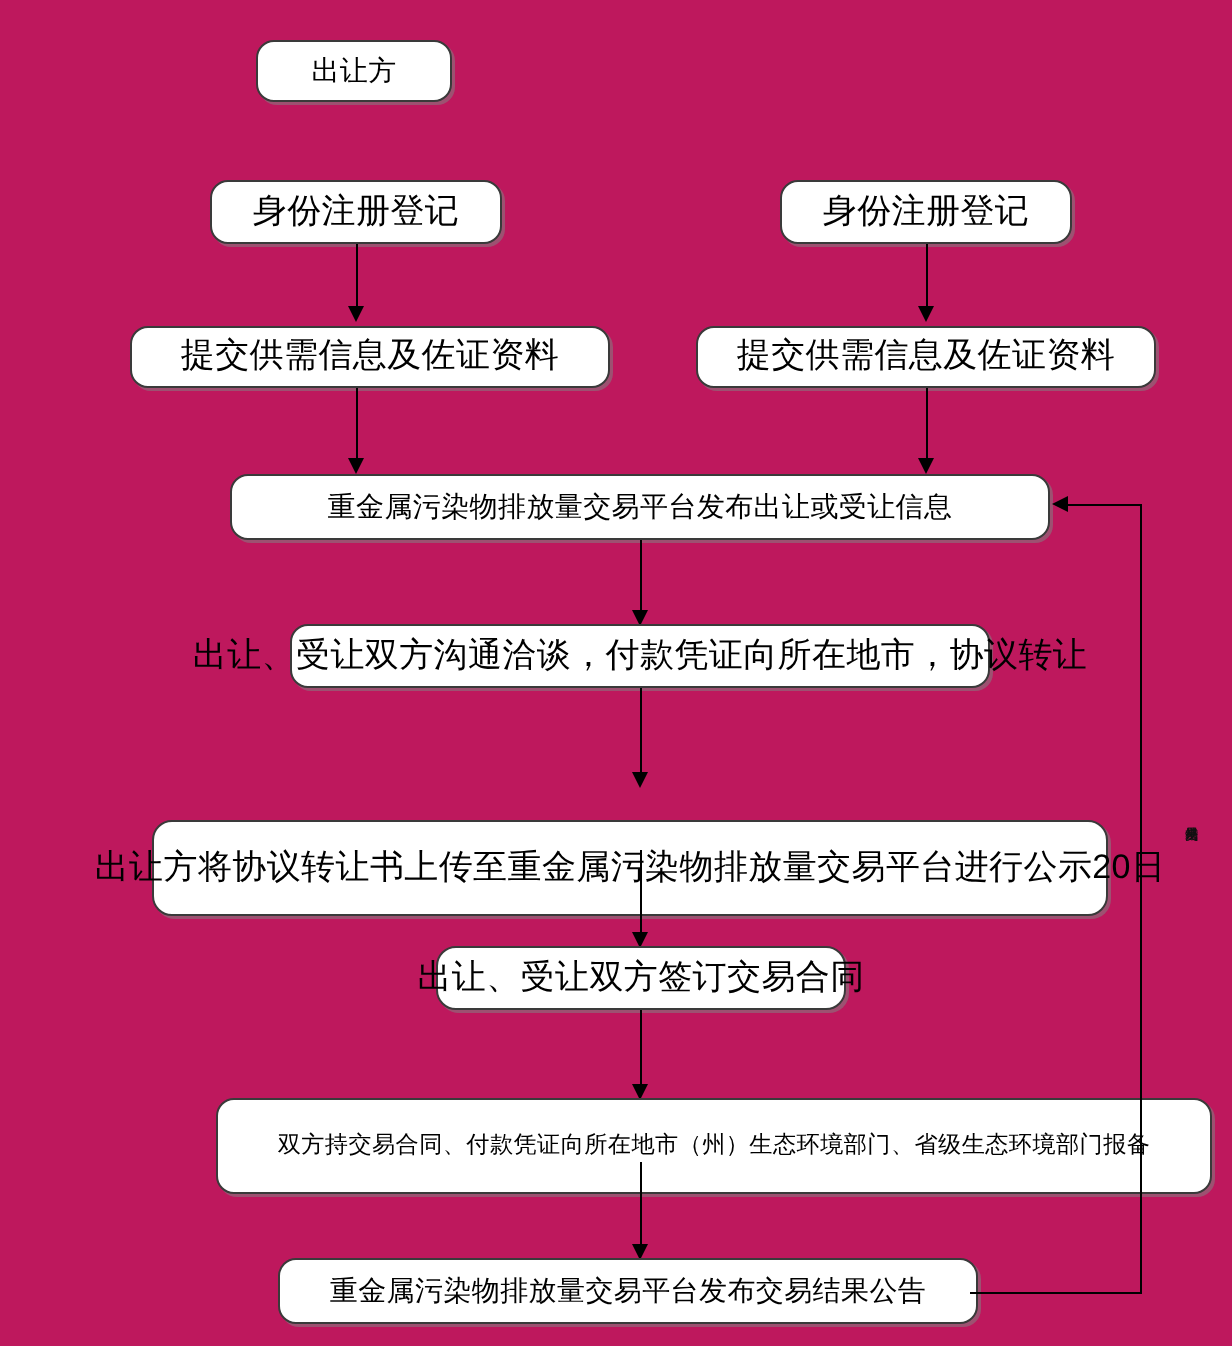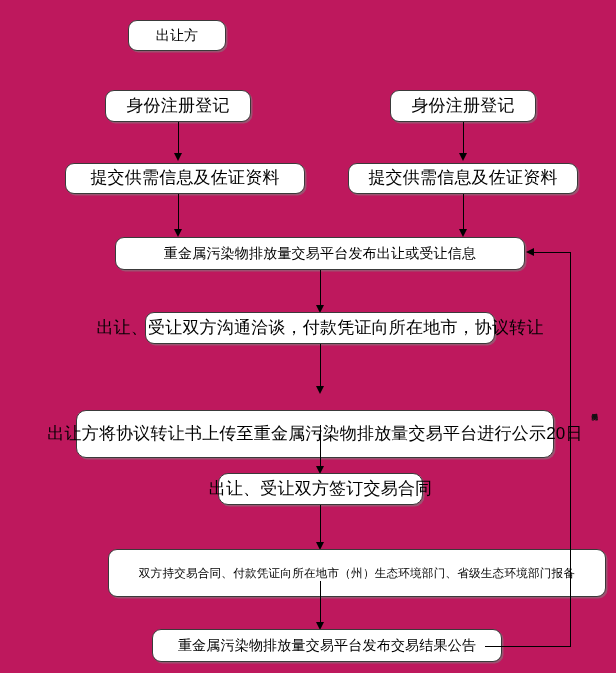--- a/index.html
+++ b/index.html
@@ -147,21 +147,21 @@
   <div class="vline" style="left:320px; top:505px; height:40px;"></div>
   <div class="arrow-down" style="left:316px; top:542px;"></div>
 
   <div class="node t115" style="left:62px; top:549px; width:498px; height:48px;margin-left:46px;">
     <span class="node-label">双方持交易合同、付款凭证向所在地市（州）生态环境部门、省级生态环境部门报备</span>
   </div>
 
   <div class="vline" style="left:320px; top:581px; height:44px;"></div>
   <div class="arrow-down" style="left:316px; top:622px;"></div>
 
-  <div class="node t14" style="left:152px; top:629px; width:350px; height:33px;">
+  <div class="node t14" style="left:139px; top:629px; width:350px; height:33px;">
     <span class="node-label">重金属污染物排放量交易平台发布交易结果公告</span>
   </div>
 
   <div class="hline" style="left:485px; top:646px; width:86px;"></div>
   <div class="vline" style="left:570px; top:252px; height:395px;"></div>
   <div class="hline" style="left:534px; top:252px; width:37px;"></div>
   <div class="arrow-left" style="left:526px; top:248px;"></div>
 
   <div class="side-label" style="left:591px; top:408px;">交易结果反馈</div>
 

